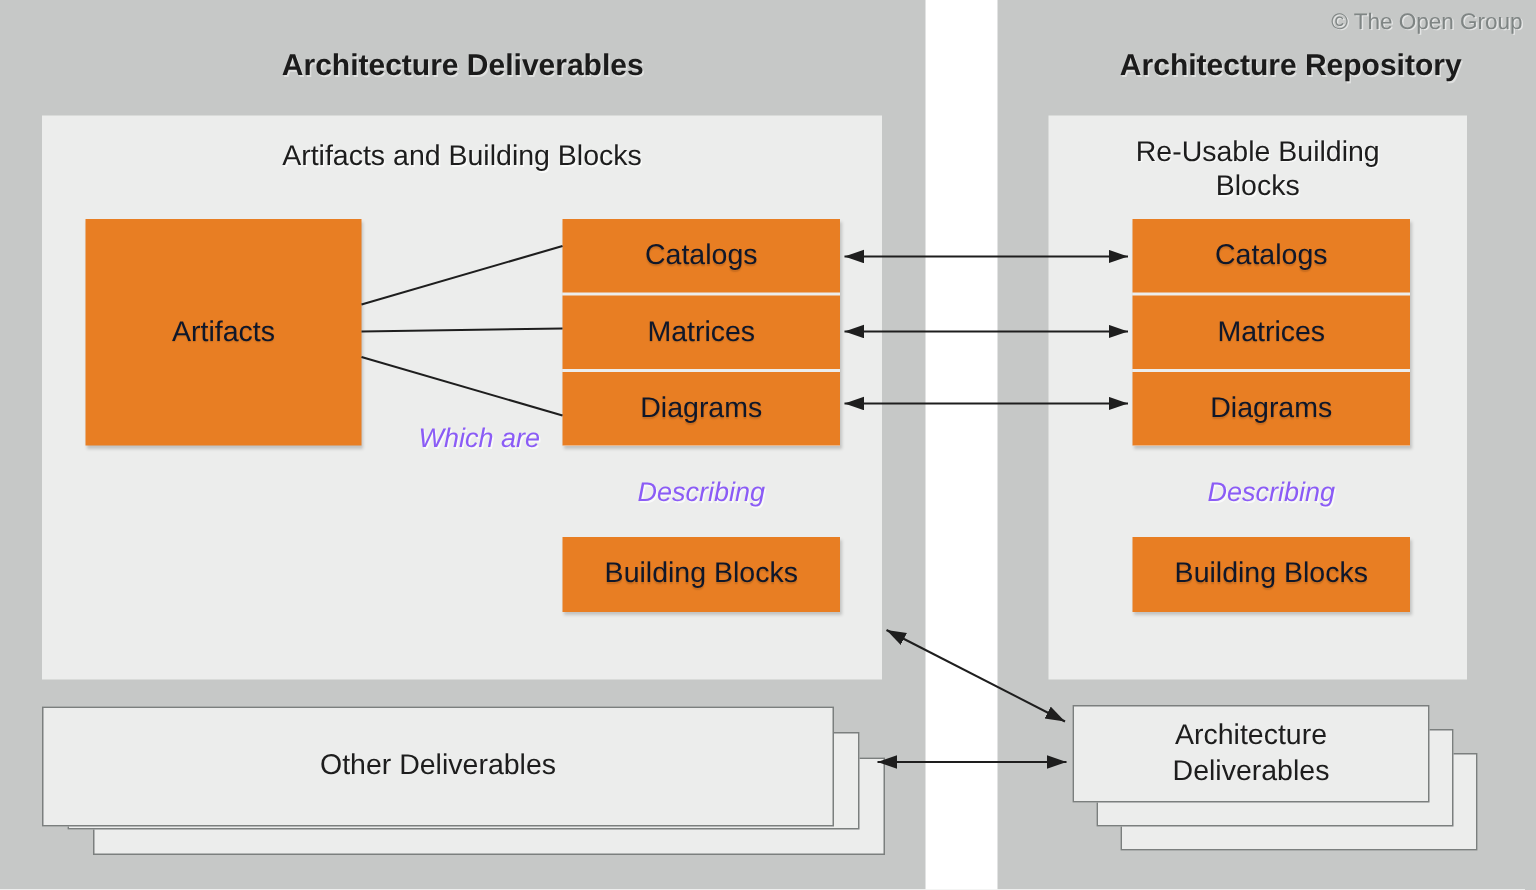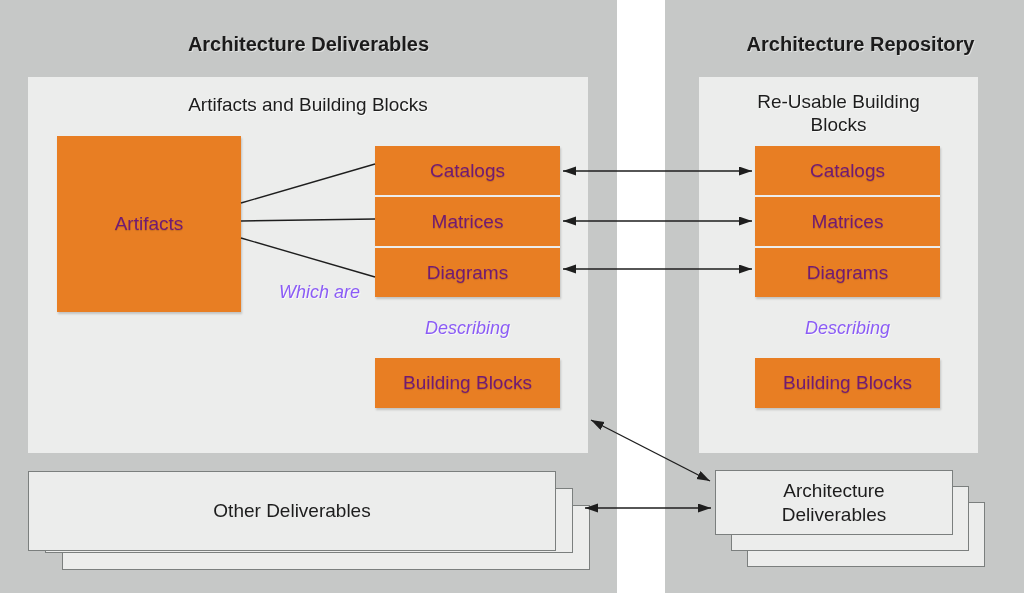--- a/index.html
+++ b/index.html
@@ -13,21 +13,21 @@
   .inner-panel{background:#ecedec;}
   .panel-title{
     font-size:20px;font-weight:bold;text-align:center;color:#1b1b1b;
     text-shadow:1px 1px 0 rgba(255,255,255,.45);
   }
   .inner-title{
     font-size:19px;text-align:center;color:#1d1d1d;line-height:1.22;
     text-shadow:1px 1px 0 rgba(255,255,255,.7);
   }
   .orange-box{
-    background:#e87e23;color:#701a75;display:flex;align-items:center;justify-content:center;
+    background:#e87e23;color:#0f172a;display:flex;align-items:center;justify-content:center;
     font-size:19px;box-shadow:1px 2px 2px rgba(0,0,0,.18);
     text-shadow:0 1px 1px rgba(0,0,0,.15);
   }
   .stack{display:flex;flex-direction:column;gap:2px;}
   .stack .orange-box{flex:1;box-shadow:none;}
   .stack-wrap{box-shadow:1px 2px 2px rgba(0,0,0,.18);}
   .annot{
     font-size:18px;font-style:italic;color:#8b5cf6;
     text-shadow:1px 1px 0 rgba(255,255,255,.7);
   }
@@ -45,31 +45,32 @@
 </style>
 </head>
 <body>
 
 <div id="canvas">
 
   <div class="abs panel" style="left:0;top:0;width:617px;height:593px;"></div>
 
   <div class="abs panel" style="left:665px;top:0;width:359px;height:593px;"></div>
 
+  <div class="abs copyright" style="left:790px;top:6px;width:225px;">© The Open Group</div>
 
   <div class="abs panel-title" style="left:0;top:33px;width:617px;">Architecture Deliverables</div>
   <div class="abs panel-title" style="left:665px;top:33px;width:359px;margin-left:16px;">Architecture Repository</div>
 
   <div class="abs inner-panel" style="left:28px;top:77px;width:560px;height:376px;"></div>
   <div class="abs inner-panel" style="left:699px;top:77px;width:279px;height:376px;"></div>
 
   <div class="abs inner-title" style="left:28px;top:93px;width:560px;">Artifacts and Building Blocks</div>
   <div class="abs inner-title" style="left:699px;top:90px;width:279px;"><span class="wrap-narrow" style="width:210px;">Re-Usable Building Blocks</span></div>
 
-  <div class="abs orange-box" style="left:57px;top:136px;width:184px;height:176px;">
+  <div class="abs orange-box" style="left:57px;top:146px;width:184px;height:151px;">
     <span>Artifacts</span>
   </div>
 
   <div class="abs stack stack-wrap" style="left:375px;top:146px;width:185px;height:151px;">
     <div class="orange-box">
       <span>Catalogs</span>
     </div>
     <div class="orange-box">
       <span>Matrices</span>
     </div>

